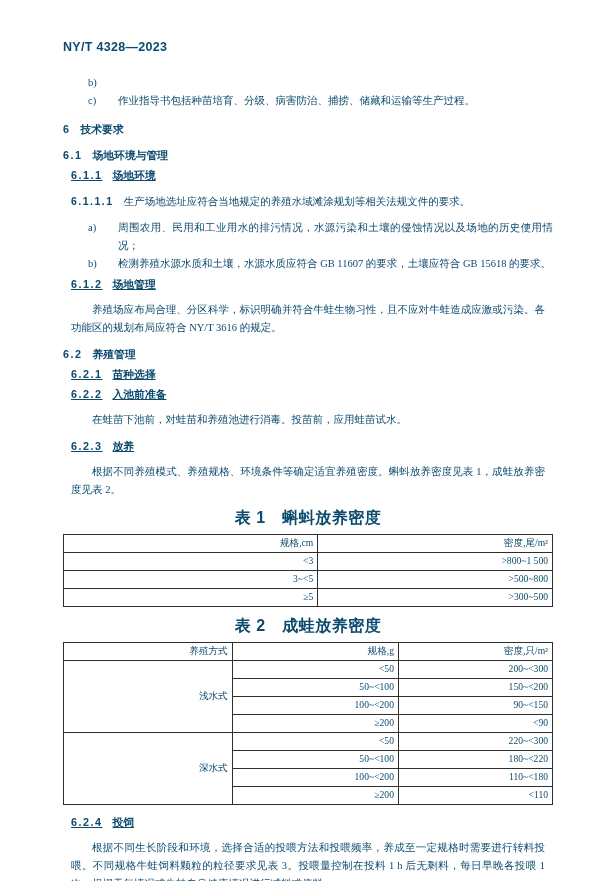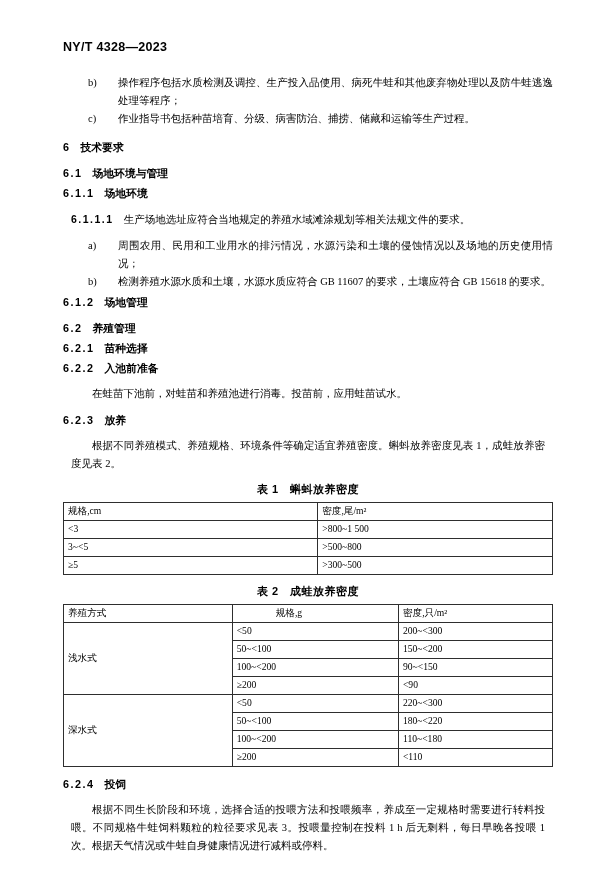--- a/index.html
+++ b/index.html
@@ -2,21 +2,21 @@
 <html lang="zh"><head>
 <meta charset="utf-8">
 <style>
   html,body{margin:0;padding:0;background:#ffffff;}
   .page{
     position:relative;
     width:616px;height:881px;
     background:#ffffff;
     overflow:hidden;
     font-family:"Liberation Serif","DejaVu Serif",serif;
-    color:#000000;
+    color:#0c4a6e;
     -webkit-font-smoothing:antialiased;
   }
   .content{
     position:absolute;
     left:63px;top:40px;
     width:490px;
   }
   .doc-header{
     font-family:"Liberation Sans","DejaVu Sans",sans-serif;
     font-weight:bold;
@@ -36,70 +36,69 @@
   .lettered .li-text{flex:1;text-align:justify;}
   
   .h1,.h2,.h3{
     font-family:"Liberation Sans","DejaVu Sans",sans-serif;
     font-weight:bold;
     font-size:10.8px;
     line-height:18px;
   }
   .h1{margin:10px 0 0 0;}
   .h2{margin:8px 0 0 0;}
-  .h3{margin:2px 0 0 0;}
+  .h3{margin:2px 0 0 8px;text-decoration:underline;}
   .num{
     font-family:"Liberation Sans","DejaVu Sans",sans-serif;
     font-weight:bold;
     letter-spacing:1.5px;
     margin-right:10px;
   }
   p{margin:8px;font-size:10.5px;line-height:18px;text-align:justify;}
   p.numbered{text-indent:0;}
   p.numbered .num{font-size:10.5px;}
   p.body-para{text-indent:2em;}
   
   .table-caption{
     font-family:"Liberation Sans","DejaVu Sans",sans-serif;
     font-weight:bold;
-    font-size:11px;
+    font-size:16px;
     text-align:center;
     margin:9px 0 5px 0;
     letter-spacing:0.5px;
   }
   table{
     width:100%;
     border-collapse:collapse;
     border:1.6px solid #1f1f1f;
     font-size:9.6px;
   }
   th,td{
     border:1px solid #2e2e2e;
-    text-align:left;
+    text-align:right;
     font-weight:normal;
     padding:2px 4px;
     line-height:12.5px;
     height:13px;
   }
   .t1-col0{width:52%;}
   .t2-col0{width:34.5%;}
   .t2-col1{width:34%;padding-left:43px;}
 </style>
 </head>
 <body>
 
 <div class="page">
   <div class="content">
 
     <div class="doc-header">NY/T 4328—2023</div>
 
     <ul class="lettered">
       <li>
         <span class="marker">b)</span>
-        <span class="li-text">操作程序包括水质检测及调控、生产投入品使用、病死牛蛙和其他废弃物处理以及防牛蛙逃逸处理等程序；</span>
       </li>
       <li>
         <span class="marker">c)</span>
         <span class="li-text">作业指导书包括种苗培育、分级、病害防治、捕捞、储藏和运输等生产过程。</span>
       </li>
     </ul>
 
     <div class="h1">
       <span class="num">6</span><span>技术要求</span>
     </div>
@@ -124,20 +123,21 @@
       </li>
       <li>
         <span class="marker">b)</span>
         <span class="li-text">检测养殖水源水质和土壤，水源水质应符合 GB 11607 的要求，土壤应符合 GB 15618 的要求。</span>
       </li>
     </ul>
 
     <div class="h3">
       <span class="num">6.1.2</span><span>场地管理</span>
     </div>
+    <p class="body-para">养殖场应布局合理、分区科学，标识明确并符合牛蛙生物习性，且不应对牛蛙造成应激或污染。各功能区的规划布局应符合 NY/T 3616 的规定。</p>
 
     <div class="h2">
       <span class="num">6.2</span><span>养殖管理</span>
     </div>
 
     <div class="h3">
       <span class="num">6.2.1</span><span>苗种选择</span>
     </div>
 
     <div class="h3">

